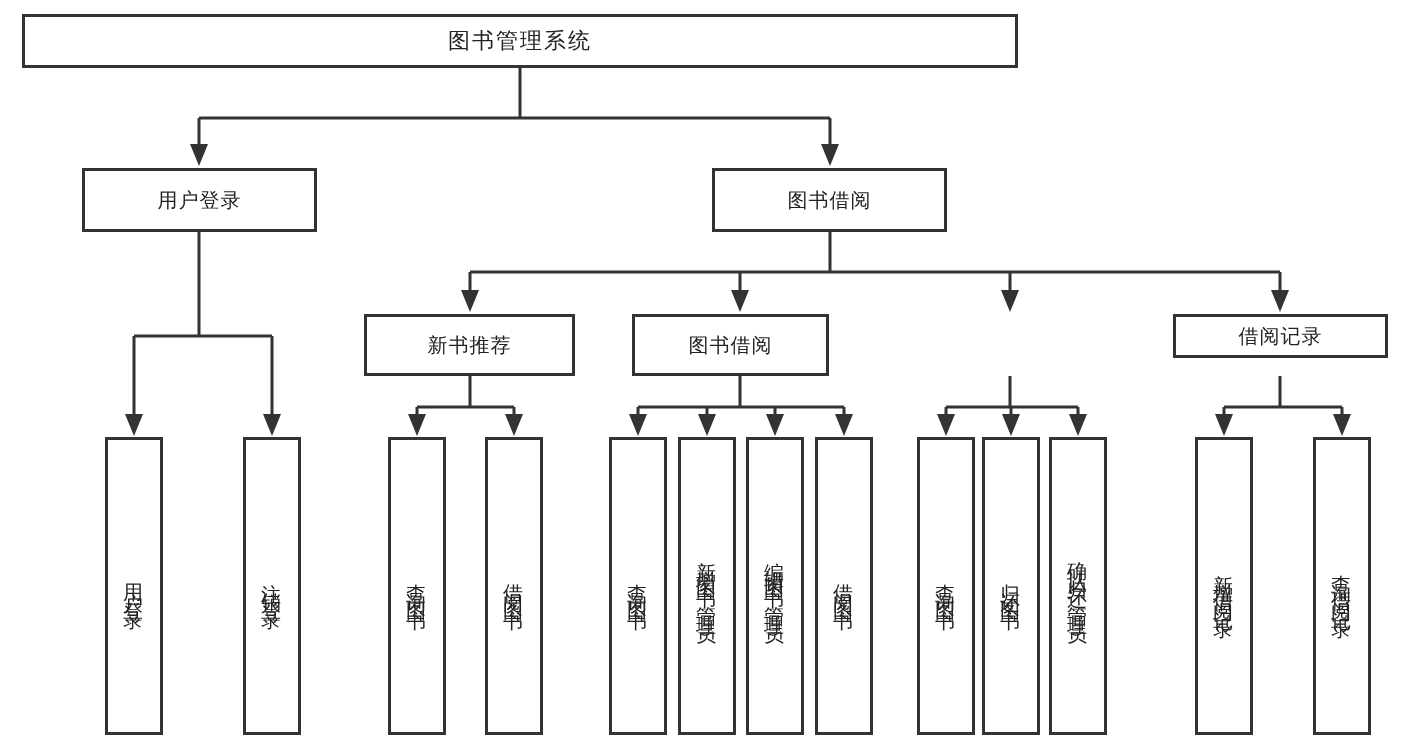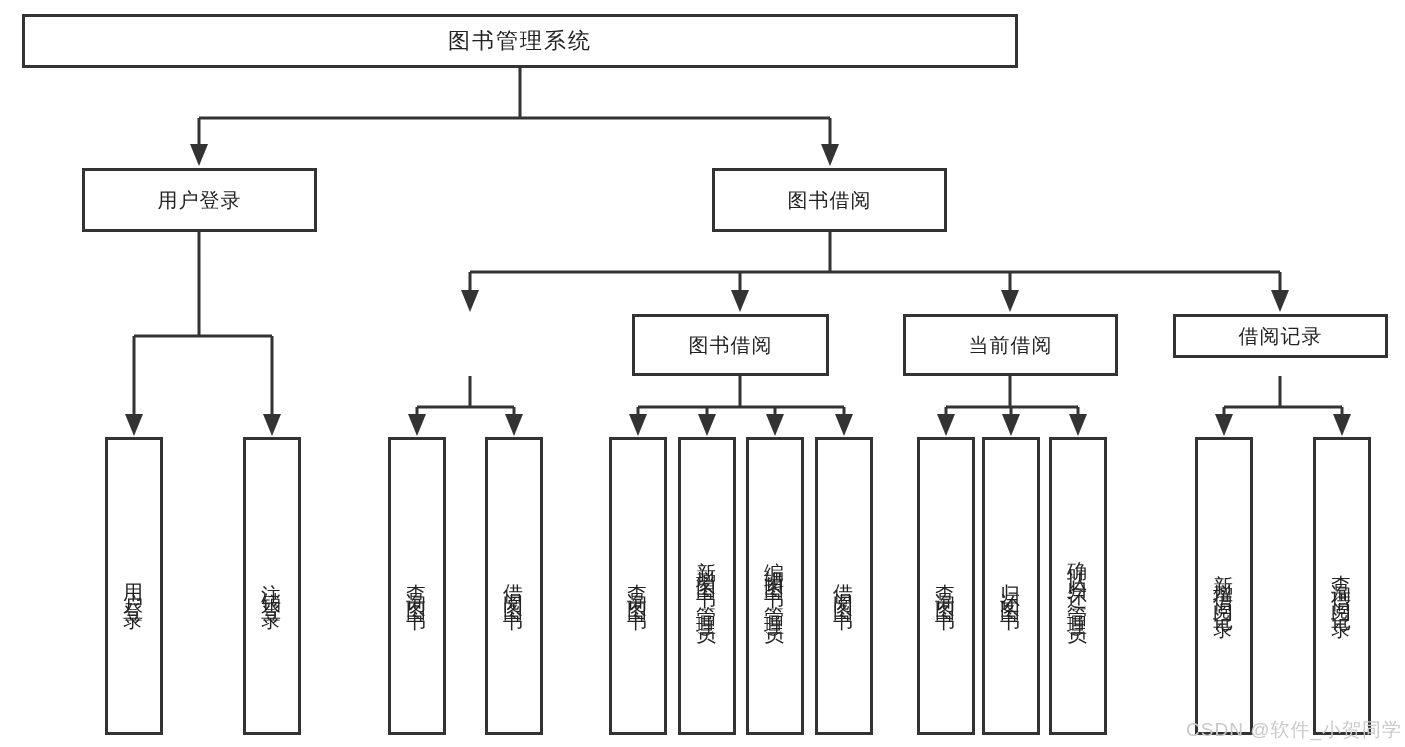--- a/index.html
+++ b/index.html
@@ -114,25 +114,25 @@
     <span class="lbl">图书管理系统</span>
   </div>
 
   <div class="node" style="left:82px;top:168px;width:235px;height:64px;">
     <span class="lbl">用户登录</span>
   </div>
   <div class="node" style="left:712px;top:168px;width:235px;height:64px;">
     <span class="lbl">图书借阅</span>
   </div>
 
+  <div class="node" style="left:364px;top:314px;width:211px;height:62px;">
+    <span class="lbl">新书推荐</span>
+  </div>
   <div class="node" style="left:632px;top:314px;width:197px;height:62px;">
     <span class="lbl">图书借阅</span>
-  </div>
-  <div class="node" style="left:903px;top:314px;width:215px;height:62px;">
-    <span class="lbl">当前借阅</span>
   </div>
   <div class="node" style="left:1173px;top:314px;width:215px;height:44px;">
     <span class="lbl">借阅记录</span>
   </div>
 
   <div class="node leaf" style="left:105px;top:437px;width:58px;height:298px;">
     <span class="lbl">用户登录</span>
   </div>
   <div class="node leaf" style="left:243px;top:437px;width:58px;height:298px;">
     <span class="lbl">注销登录</span>
@@ -168,15 +168,14 @@
     <span class="lbl">确认归还（管理员）</span>
   </div>
 
   <div class="node leaf" style="left:1195px;top:437px;width:58px;height:298px;">
     <span class="lbl">新增借阅记录</span>
   </div>
   <div class="node leaf" style="left:1313px;top:437px;width:58px;height:298px;">
     <span class="lbl">查询借阅记录</span>
   </div>
 
-  <div class="watermark">CSDN @软件_小贺同学</div>
 
 </div>
 
 </body></html>

